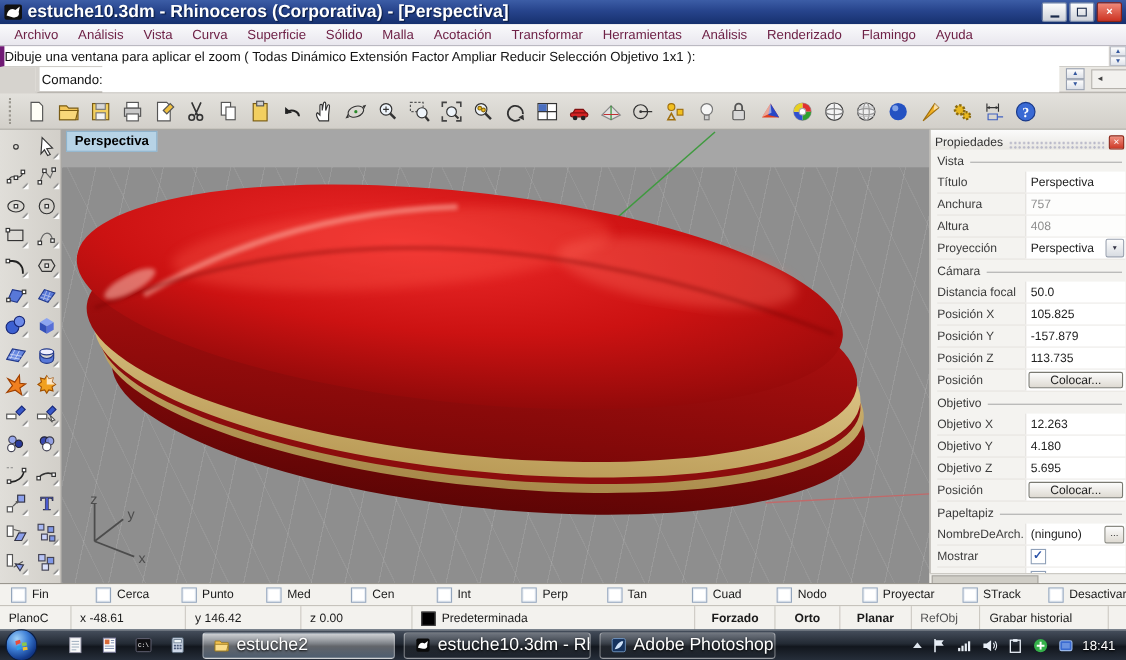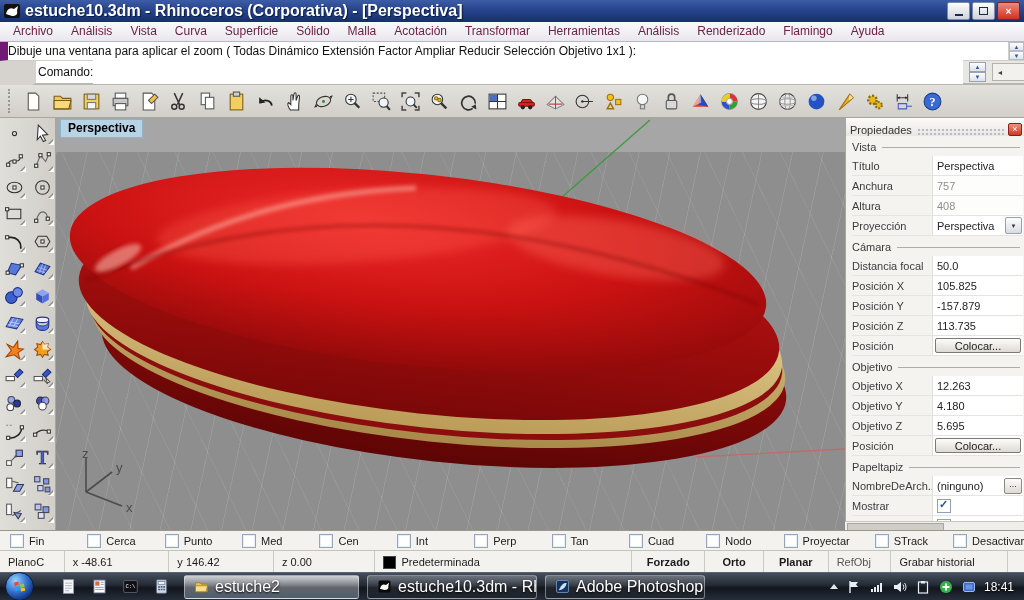--- a/index.html
+++ b/index.html
@@ -11,21 +11,21 @@
   .title-text{font-size:16px;font-weight:bold;text-shadow:1px 1px 1px #081a40;flex:1;}
   .winbtns{display:flex;gap:2px;margin-right:4px;}
   .wb{width:21px;height:16px;background:linear-gradient(180deg,#fdfdfd,#cfd3da);border:1px solid #7a8aa8;border-radius:2px;display:flex;align-items:center;justify-content:center;color:#1a2a4a;font-size:10px;font-weight:bold;}
   .wb.close{background:linear-gradient(180deg,#f08a7a,#cc3322);color:#fff;border-color:#8a2012;}
   .ic-min{width:8px;height:2px;background:#1a2a4a;margin-top:8px;}
   .ic-rest{width:7px;height:6px;border:1px solid #1a2a4a;}
   
   .menubar{left:0;top:22px;width:1024px;height:20px;background:linear-gradient(180deg,#fafafc,#e9e7ee);border-bottom:1px solid #b9b6c0;display:flex;padding-left:4px;box-sizing:border-box;}
   .menu-item{padding:0 9px;color:#6e2146;font-size:12px;line-height:19px;}
   
-  .cmdhist{left:0;top:42px;width:1024px;height:19px;background:#fff;border-bottom:1px solid #cfcdc8;display:flex;align-items:center;box-sizing:border-box;border-left:8px solid #701a75;}
+  .cmdhist{left:0;top:42px;width:1024px;height:19px;background:#fff;border-bottom:1px solid #cfcdc8;display:flex;align-items:center;box-sizing:border-box;border-left:4px solid #701a75;}
   .cmdhist-text{color:#111;font-size:12px;white-space:nowrap;overflow:hidden;flex:1;}
   .hist-scroll{width:15px;height:100%;border-left:1px solid #cfcdc8;display:flex;flex-direction:column;}
   .hist-scroll span{flex:1;display:flex;align-items:center;justify-content:center;font-size:6px;color:#35589e;background:linear-gradient(180deg,#fdfdfd,#dfe3ea);border:1px solid #b8bcc6;box-sizing:border-box;}
   .cmdrow{left:0;top:61px;width:1024px;height:24px;background:#fff;border-bottom:2px solid #b9b6b0;display:flex;align-items:center;box-sizing:border-box;border-left:4px solid #d6d3ce;margin-left:32px;}
   .cmd-label{font-size:12px;color:#111;padding-left:2px;}
   .cmd-input{flex:1;height:100%;border:none;outline:none;font-family:"Liberation Sans",sans-serif;font-size:12px;}
   .cmd-ctrls{display:flex;align-items:center;height:100%;background:#e9e7e2;padding:0 6px;gap:6px;}
   .spinner{display:flex;flex-direction:column;width:17px;height:20px;}
   .spinner span{flex:1;background:linear-gradient(180deg,#fdfdfd,#dde1e8);border:1px solid #9aa2b2;font-size:6px;color:#35589e;display:flex;align-items:center;justify-content:center;box-sizing:border-box;}
   .hbar{display:flex;align-items:center;width:58px;height:18px;background:#f2f1ee;border:1px solid #b5b2ac;box-sizing:border-box;}

